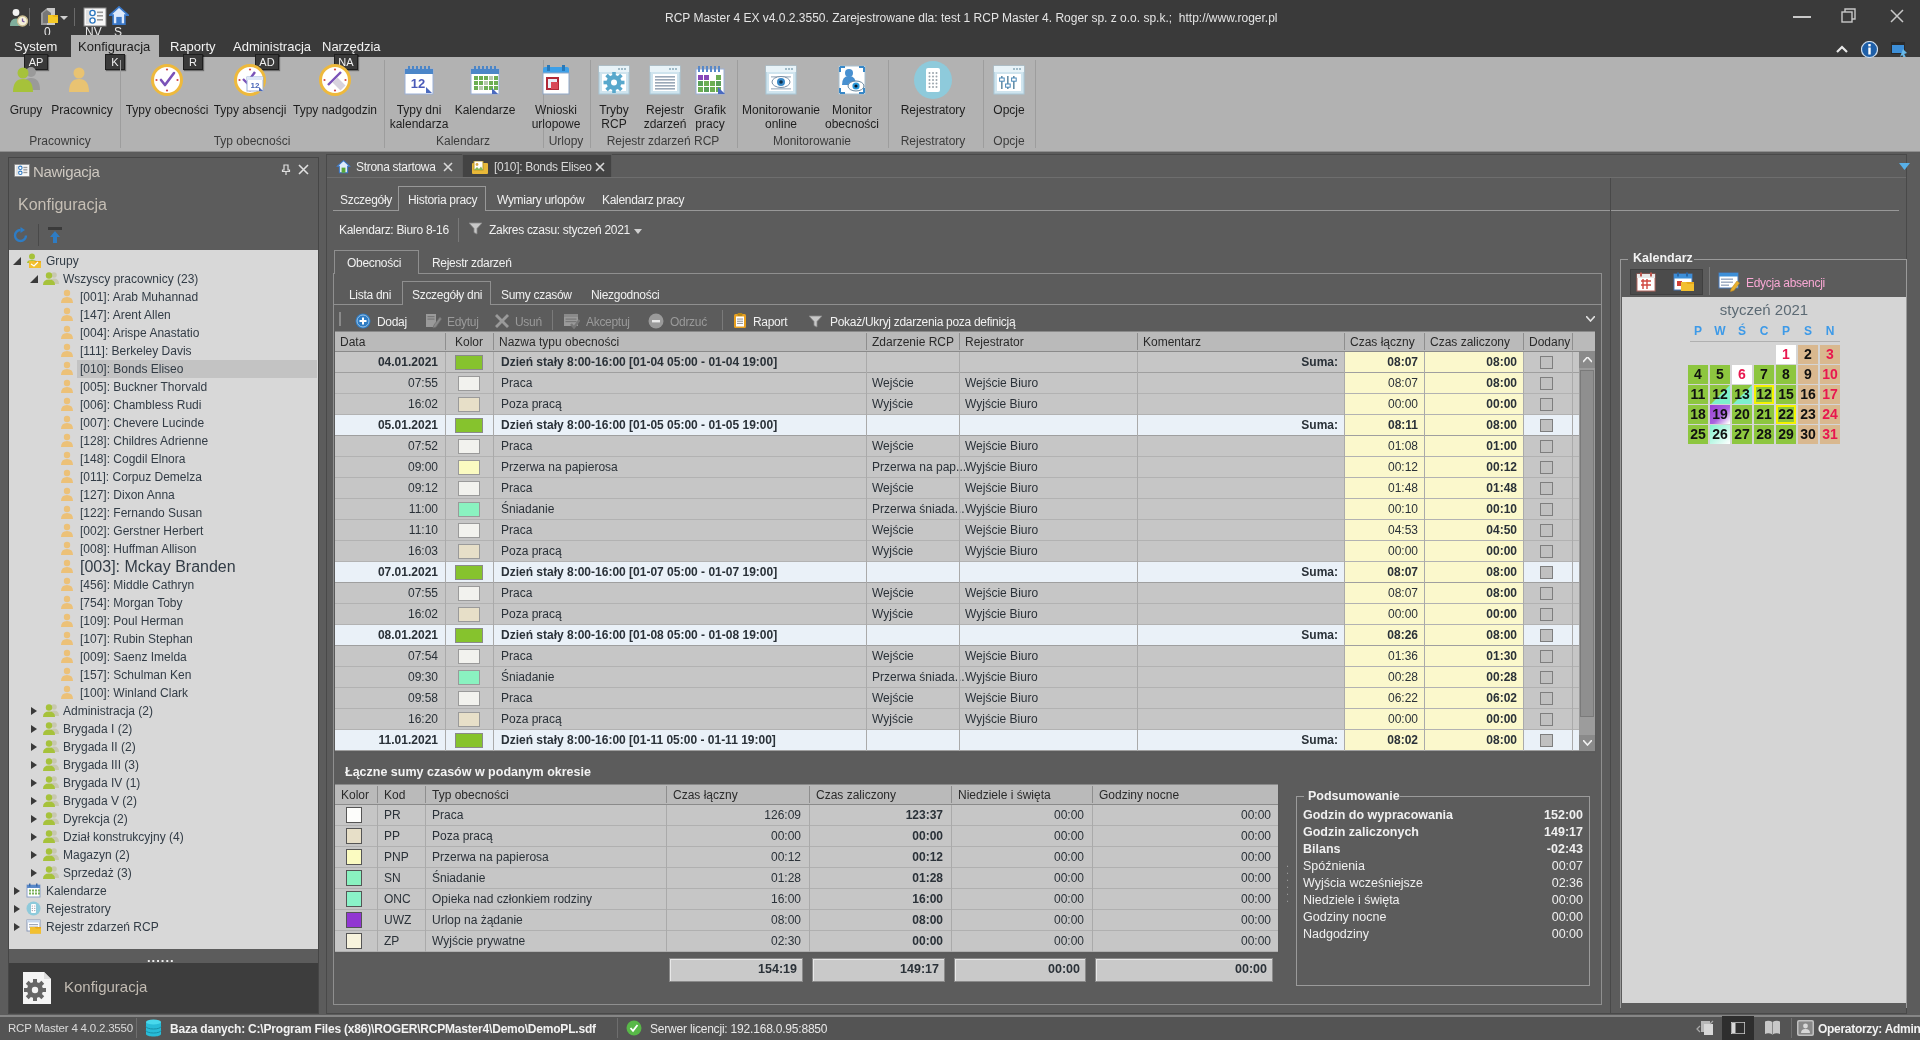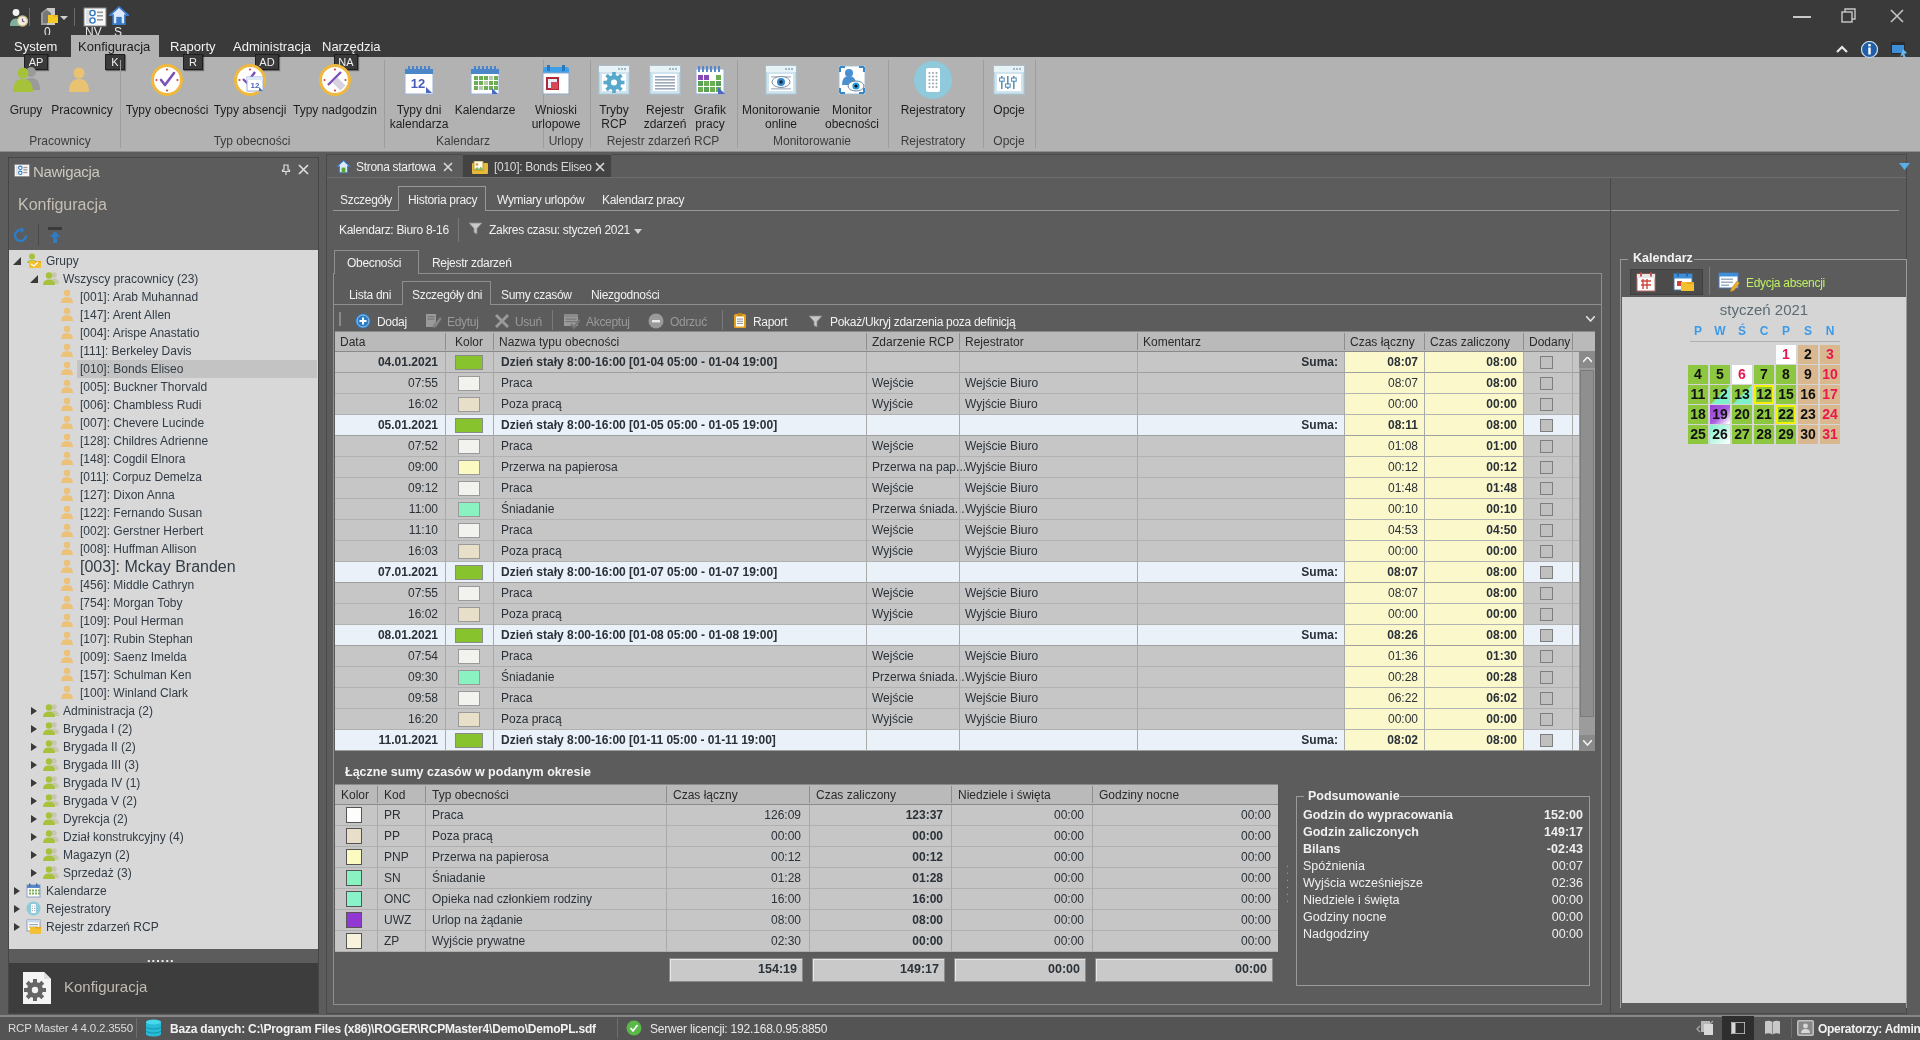--- a/index.html
+++ b/index.html
@@ -5,20 +5,21 @@
 body{font-family:"Liberation Sans",sans-serif;background:#5c5c5c}
 #app{position:relative;width:1920px;height:1040px;background:#5c5c5c;overflow:hidden}
 .a{position:absolute}
 .tx{position:absolute;white-space:nowrap}
 .b{font-weight:bold}
 .ui{font-size:12px;letter-spacing:-0.3px}
 svg{display:block}
 </style></head><body>
 <div id="app">
 <div class="a" style="left:0;top:0;width:1920px;height:35px;background:#3a3a3a"></div>
+<div class="tx" style="left:665px;top:11px;font-size:12px;color:#e4e4e4">RCP Master 4 EX v4.0.2.3550. Zarejestrowane dla: test 1 RCP Master 4. Roger sp. z o.o. sp.k.;&nbsp; http://www.roger.pl</div>
 <div class="tx" style="left:1793px;top:9px;width:18px;height:2px;background:#c8c8c8;top:16px"></div>
 <svg class="a" style="left:1841px;top:8px" width="16" height="16" viewBox="0 0 16 16">
       <rect x="1" y="4" width="10" height="10" fill="none" stroke="#c8c8c8" stroke-width="1.4"></rect>
       <path d="M4 4 V1 H14 V11 H11" fill="none" stroke="#c8c8c8" stroke-width="1.4"></path>
     </svg>
 <svg class="a" style="left:1889px;top:8px" width="16" height="16" viewBox="0 0 16 16">
       <path d="M2 2 L14 14 M14 2 L2 14" stroke="#c8c8c8" stroke-width="1.5"></path>
     </svg>
 <svg class="a" style="left:8px;top:8px" width="22" height="20" viewBox="0 0 22 20">
 <circle cx="8" cy="4.5" r="3.4" fill="#f2f2f2"></circle>
@@ -1209,21 +1210,21 @@
     </svg>
 <div class="a" style="left:1709px;top:267px;width:1px;height:28px;background:#7a7a7a"></div>
 <svg class="a" style="left:1718px;top:272px" width="22" height="20" viewBox="0 0 22 20">
 <rect x="1" y="1" width="19" height="15" fill="#fff" stroke="#4878b8"></rect>
       <rect x="1" y="1" width="19" height="3.5" fill="#3d8fd8"></rect>
 <rect x="3" y="6.5" width="12" height="1.4" fill="#98a8c0"></rect>
       <rect x="3" y="9.5" width="12" height="1.4" fill="#98a8c0"></rect>
       <rect x="3" y="12.5" width="8" height="1.4" fill="#98a8c0"></rect>
 <path d="M13 17 L19 9 L21.5 11 L16 18.5 L12.5 19.5 Z" fill="#e8b030" stroke="#b88820" stroke-width=".6"></path>
     </svg>
-<div class="tx ui" style="left:1746px;top:276px;color:#bef264">Edycja absencji</div>
+<div class="tx ui" style="left:1746px;top:276px;color:#f9a8d4">Edycja absencji</div>
 <div class="a" style="left:1622px;top:297px;width:284px;height:706px;background:#d5d5d5"></div>
 <div class="tx" style="left:1764px;top:301px;transform:translateX(-50%);font-size:15px;color:#5c6a74">styczeń 2021</div>
 <div class="tx b" style="left:1698px;top:324px;transform:translateX(-50%);font-size:12px;color:#3d9ae8">P</div>
 <div class="tx b" style="left:1720px;top:324px;transform:translateX(-50%);font-size:12px;color:#3d9ae8">W</div>
 <div class="tx b" style="left:1742px;top:324px;transform:translateX(-50%);font-size:12px;color:#3d9ae8">Ś</div>
 <div class="tx b" style="left:1764px;top:324px;transform:translateX(-50%);font-size:12px;color:#3d9ae8">C</div>
 <div class="tx b" style="left:1786px;top:324px;transform:translateX(-50%);font-size:12px;color:#3d9ae8">P</div>
 <div class="tx b" style="left:1808px;top:324px;transform:translateX(-50%);font-size:12px;color:#3d9ae8">S</div>
 <div class="tx b" style="left:1830px;top:324px;transform:translateX(-50%);font-size:12px;color:#3d9ae8">N</div>
 <div class="a" style="left:1690px;top:341px;width:150px;height:1px;background:#b0b0b0"></div>

